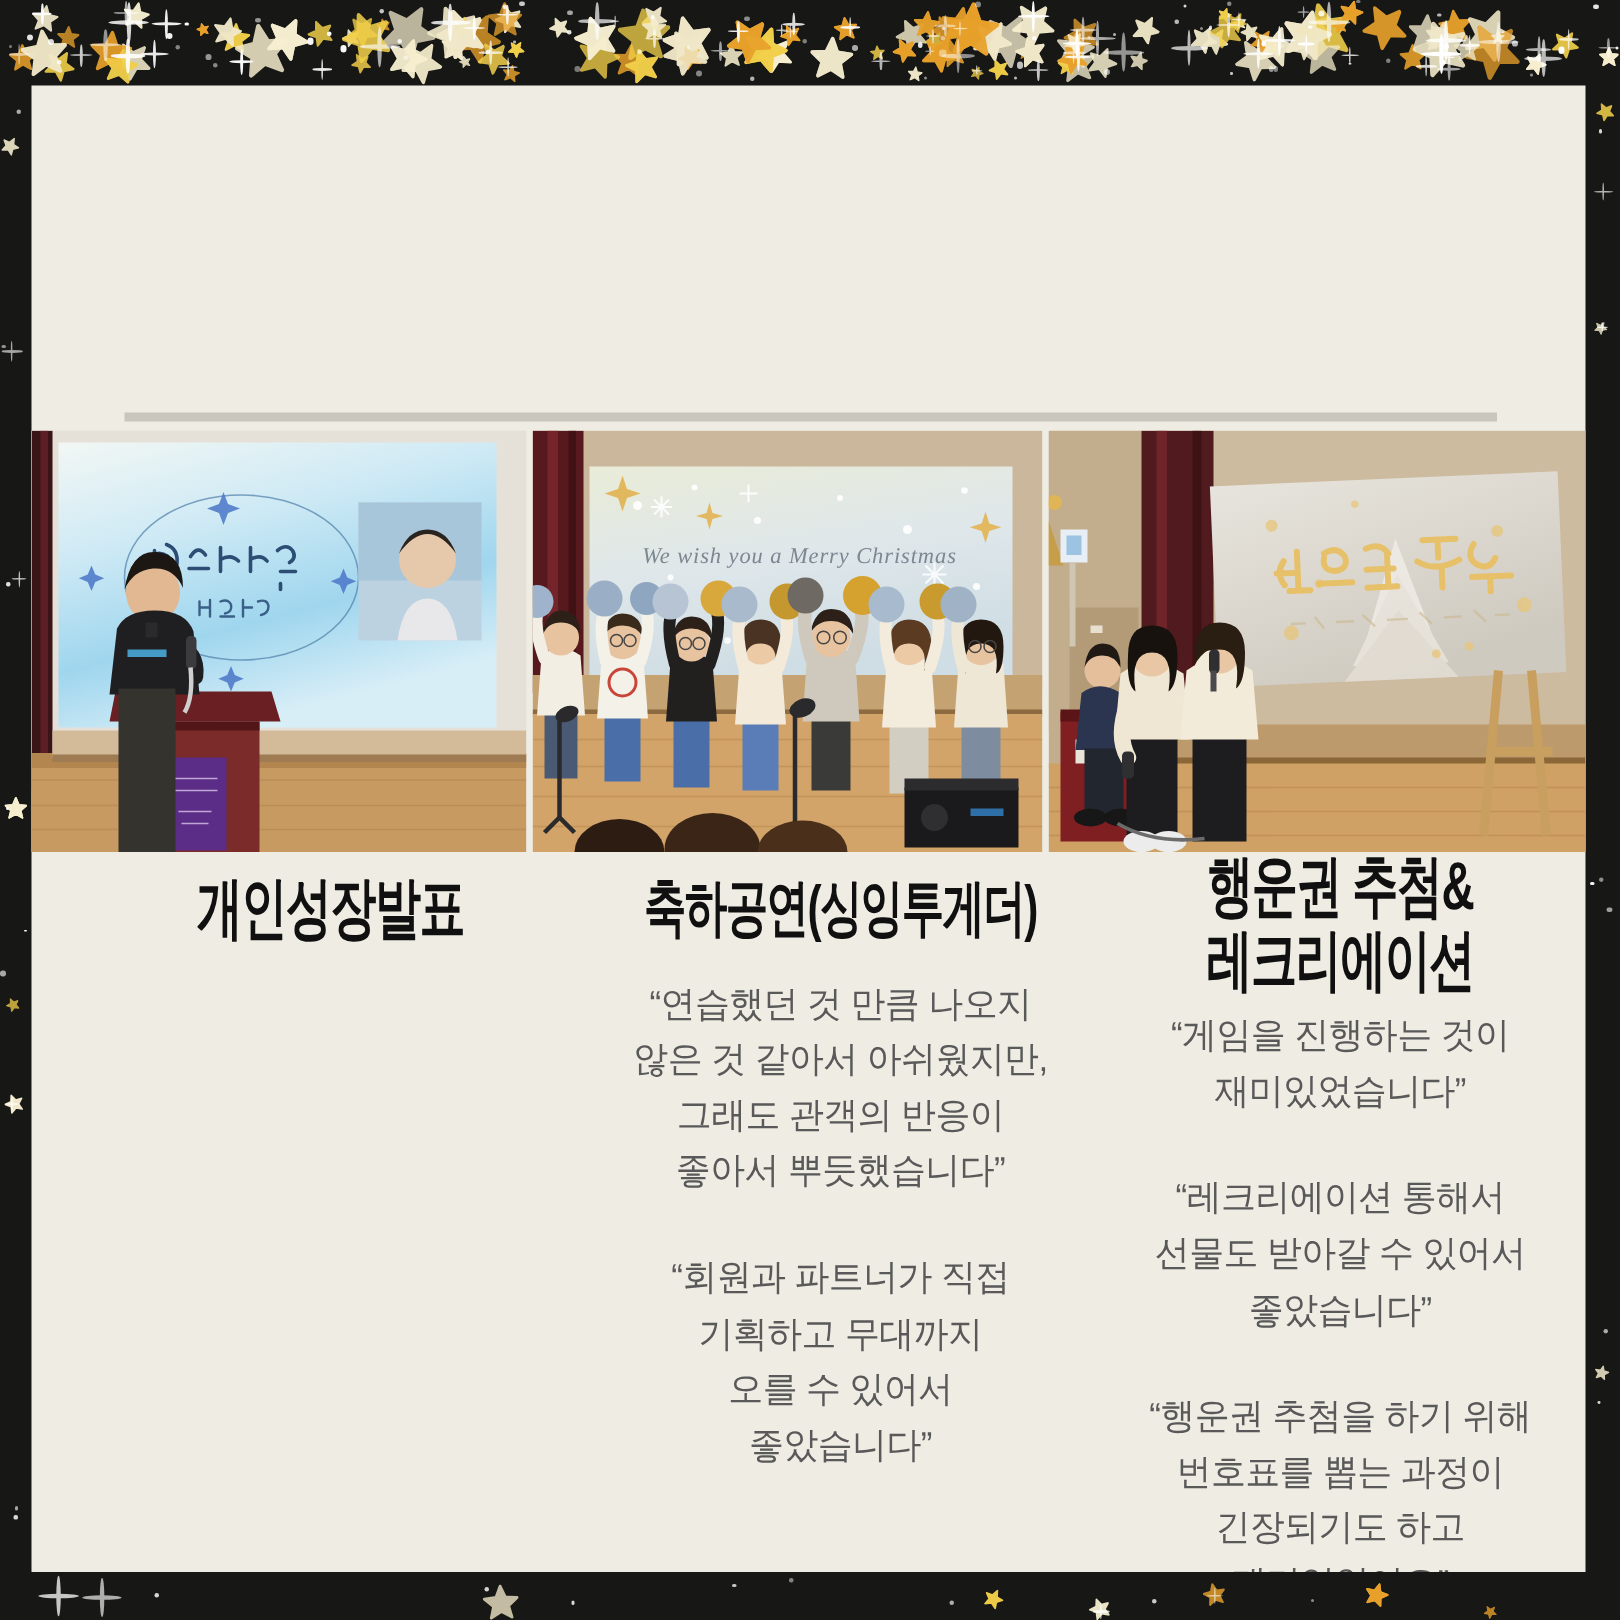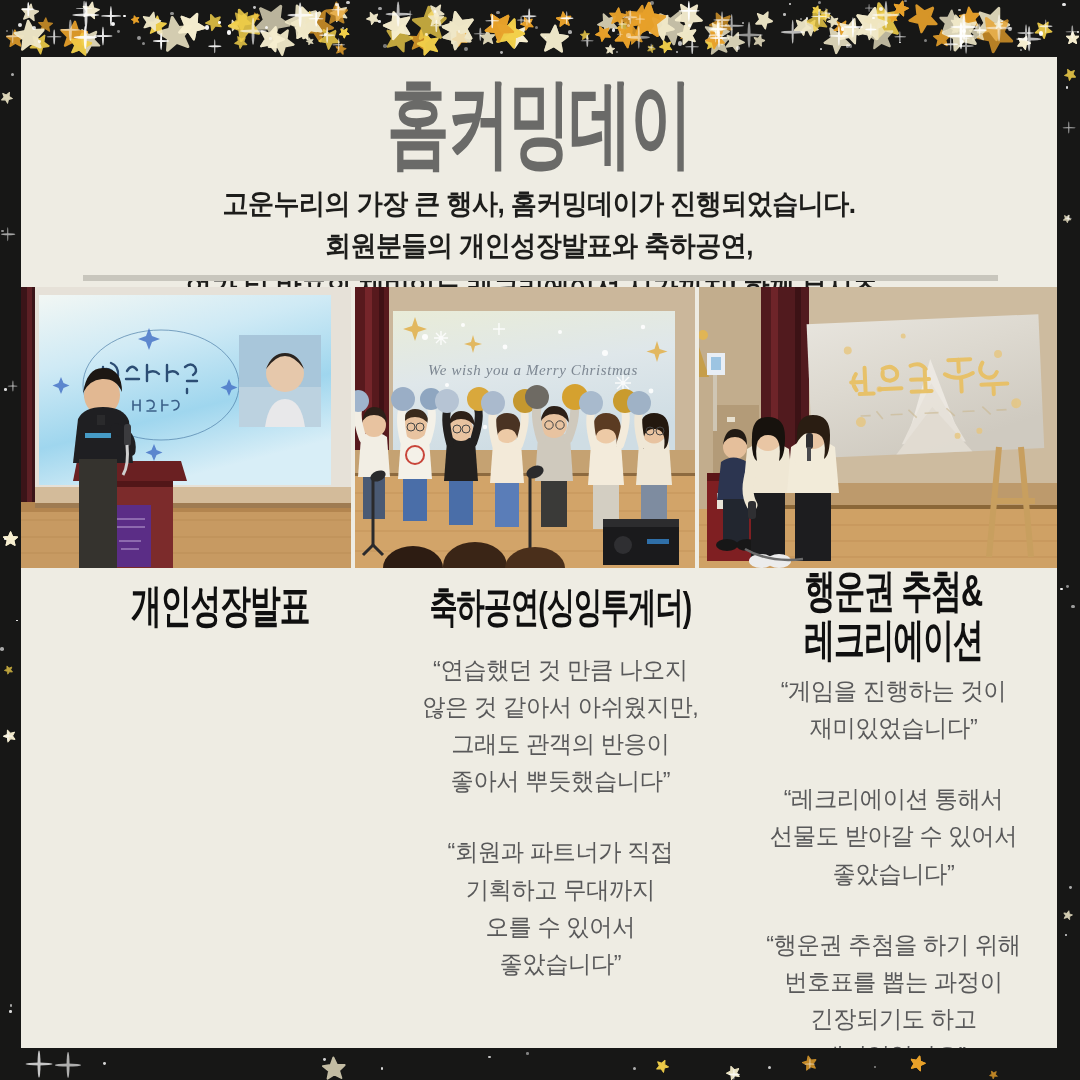--- a/index.html
+++ b/index.html
@@ -810,28 +810,20 @@
       <div class="dot" style="left: 500.282px; top: 50.9099px; width: 2.92071px; height: 2.92071px; opacity: 0.673576;"></div>
       <div class="dot" style="left: 4.4479px; top: 388.432px; width: 2.68708px; height: 2.68708px; opacity: 0.860358;"></div>
       <div class="dot" style="left: 345.927px; top: 0.629202px; width: 3.70983px; height: 3.70983px; opacity: 0.76724;"></div>
       <div class="dot" style="left: 535.252px; top: 25.9204px; width: 3.13511px; height: 3.13511px; opacity: 0.442705;"></div>
       <div class="dot" style="left: 960.614px; top: 39.84px; width: 3.03991px; height: 3.03991px; opacity: 0.975402;"></div>
       <div class="dot" style="left: 800.086px; top: 17.956px; width: 2.39867px; height: 2.39867px; opacity: 0.50967;"></div>
     </div>
 
   <div id="panel">
 
-    <div id="header-block">
-      <div id="main-title">홈커밍데이</div>
-      <div id="subtitle">
-        <span class="sub-line">고운누리의 가장 큰 행사, 홈커밍데이가 진행되었습니다.</span>
-        <span class="sub-line">회원분들의 개인성장발표와 축하공연,</span>
-        <span class="sub-line">연간 팀 발표와 재미있는 레크리에이션 시간까지! 함께 보시죠~</span>
-      </div>
-    </div>
 
     <div id="photo-divider"></div>
 
     <div id="photo-strip">
 
       <div class="photo" style="width:330px;">
         <svg width="330" height="281" viewBox="0 0 330 281">
           <defs>
             <linearGradient id="slide1" x1="0" y1="0" x2="0.4" y2="1">
               <stop offset="0%" stop-color="#f2f7f4"></stop>

